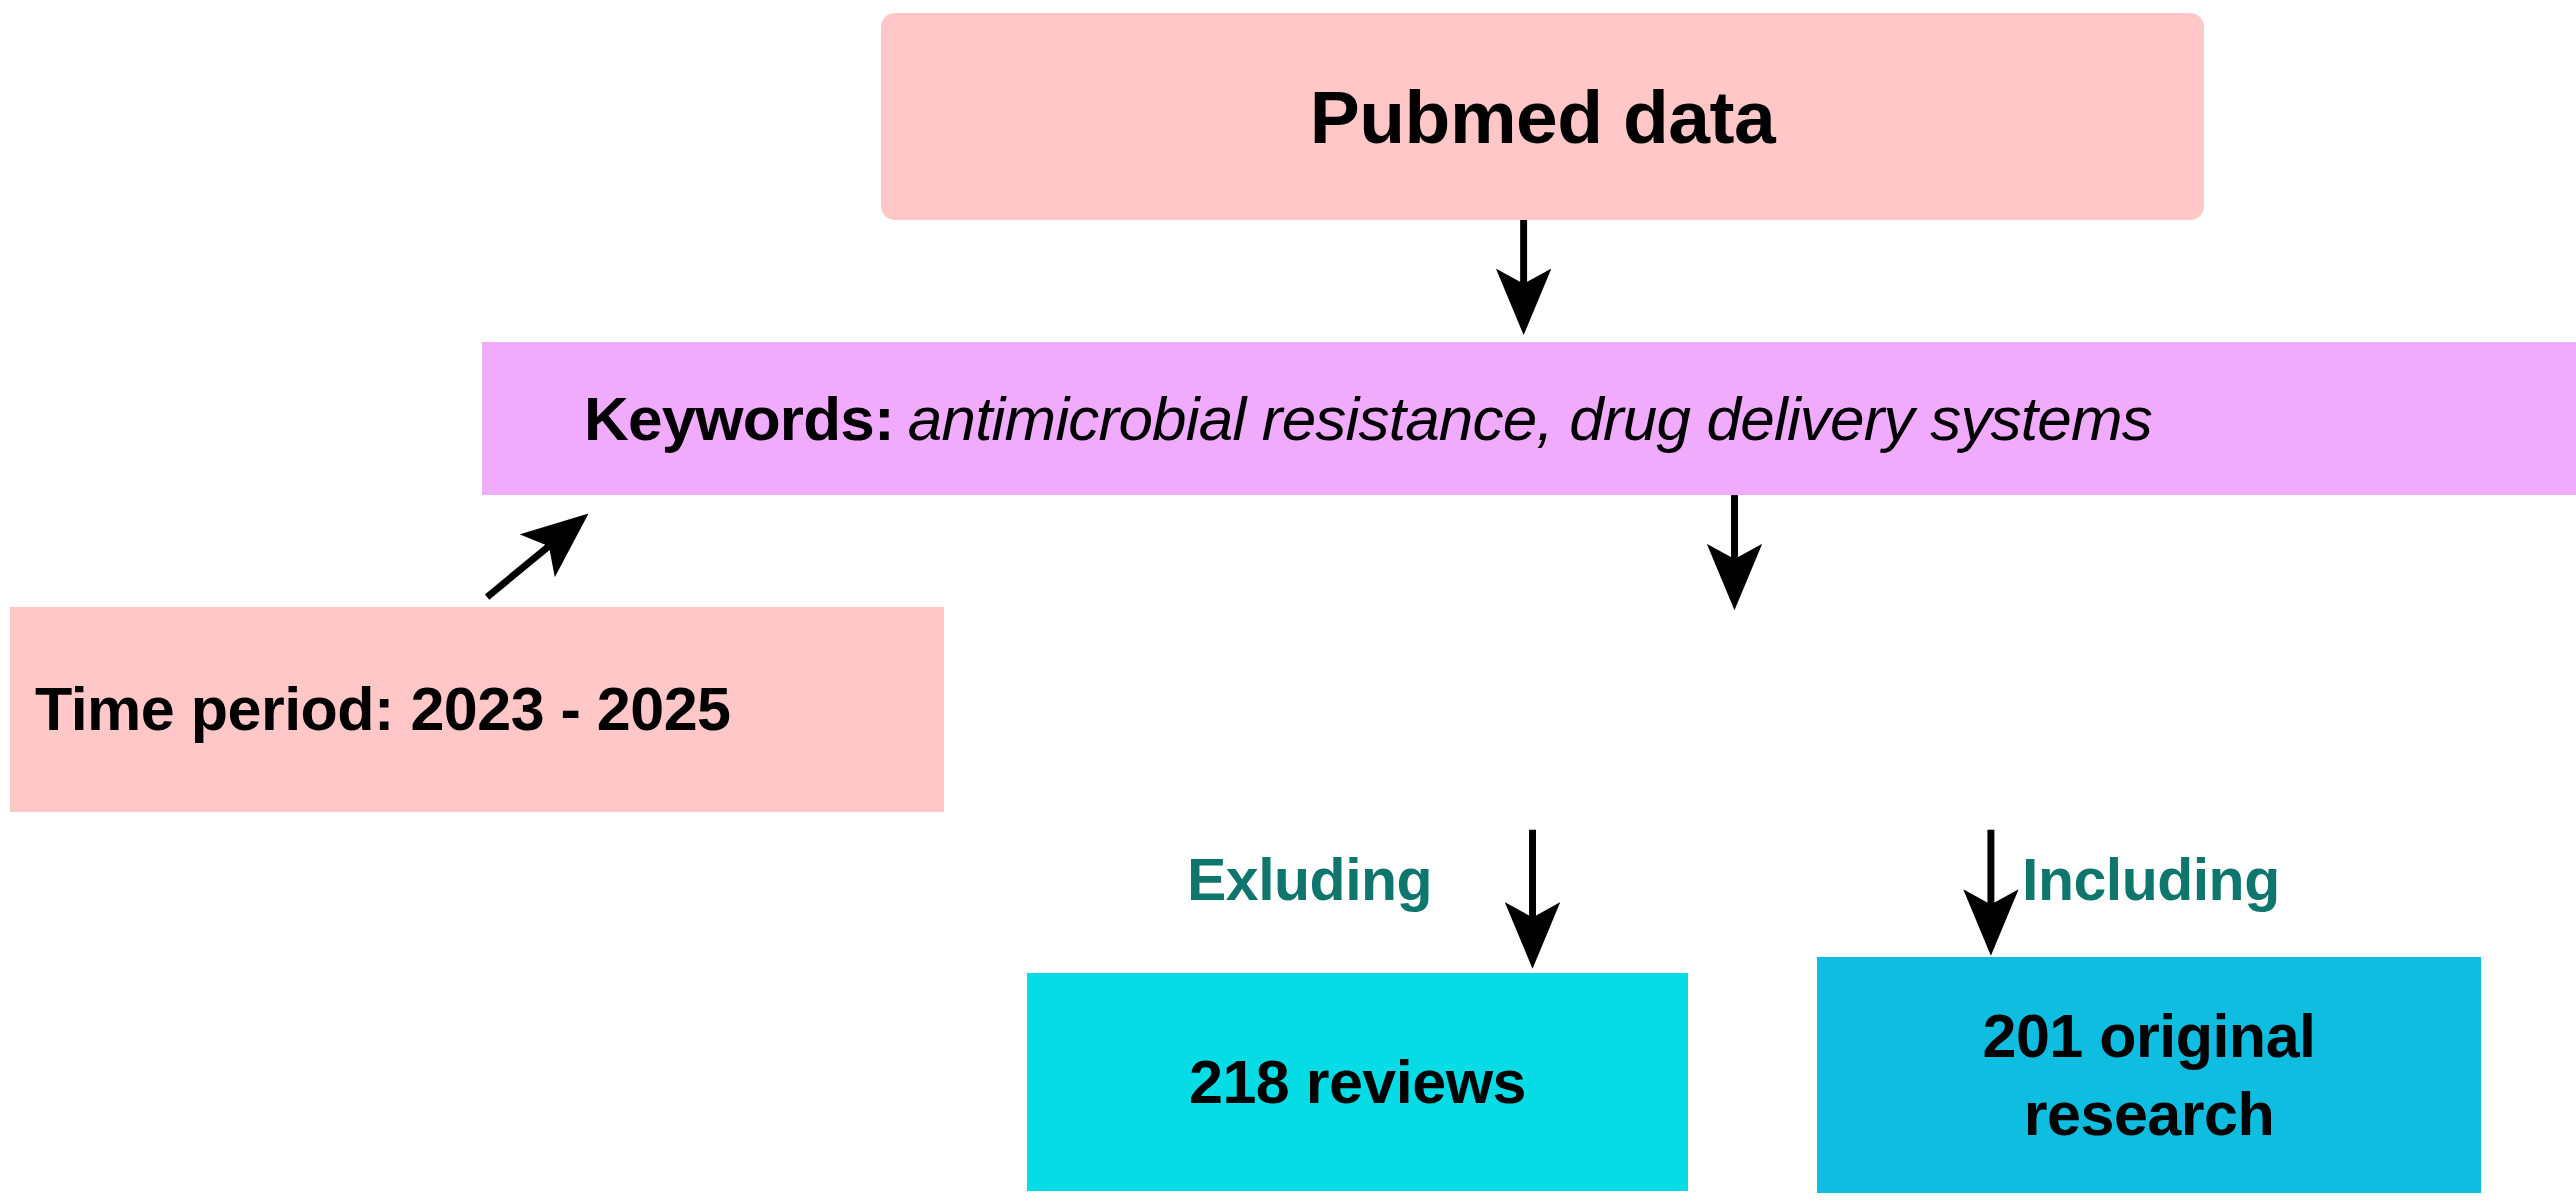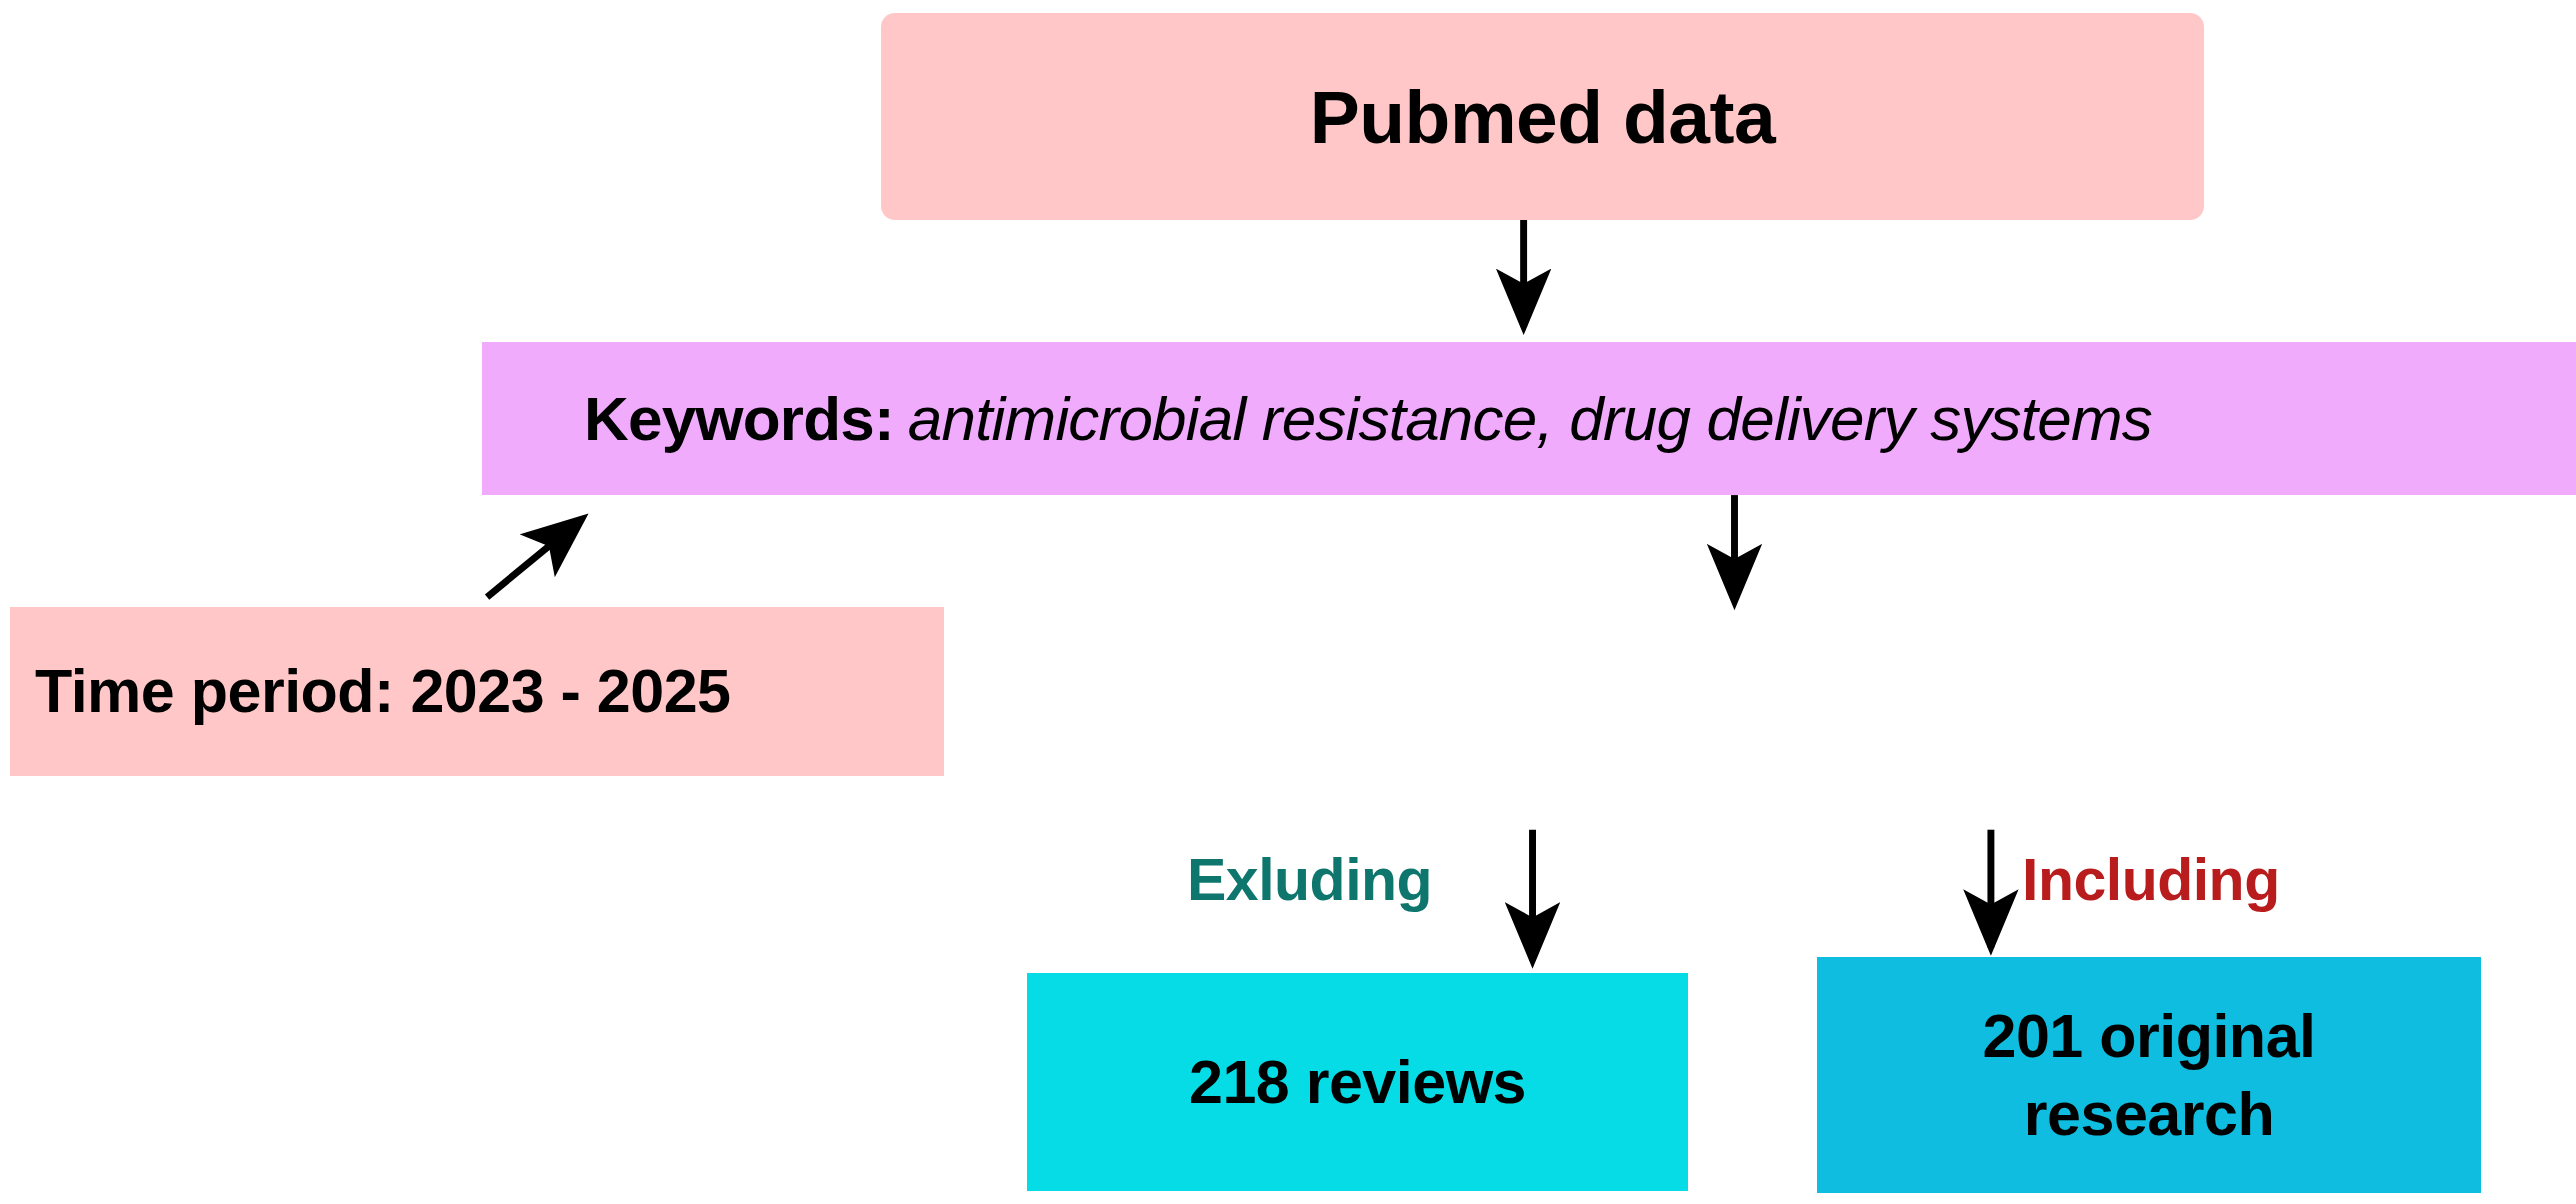--- a/index.html
+++ b/index.html
@@ -46,21 +46,21 @@
     justify-content: flex-start;
     padding-left: 102px;
     letter-spacing: -0.8px;
     white-space: nowrap;
   }
   #node-keywords .kw-label { font-weight: bold; font-style: normal; }
   #node-keywords .kw-value { font-weight: normal; font-style: italic; padding-left: 14px; }
 
   #node-timeperiod {
     left: 10px; top: 607px;
-    width: 934px; height: 169px;
+    width: 934px; height: 205px;
     font-size: 61px;
     justify-content: flex-start;
     padding-left: 25px;
     white-space: nowrap;
   }
   #node-articles {
     left: 1402px; top: 616px;
     width: 667px; height: 214px;
     font-size: 61px;
   }
@@ -147,16 +147,16 @@
     <span>218 reviews</span>
   </div>
 
   <div class="box" id="node-original" style="background:#0ebddf">
     <span>201 original</span>
     <span>research</span>
   </div>
 
   <div class="edge-label" id="label-excluding" style="color:#0f766e">Exluding</div>
 
-  <div class="edge-label" id="label-including" style="color:#b91c1c">Including</div>
+  <div class="edge-label" id="label-including" style="color:#0f766e">Including</div>
 
 </div>
 
 
 </body></html>

